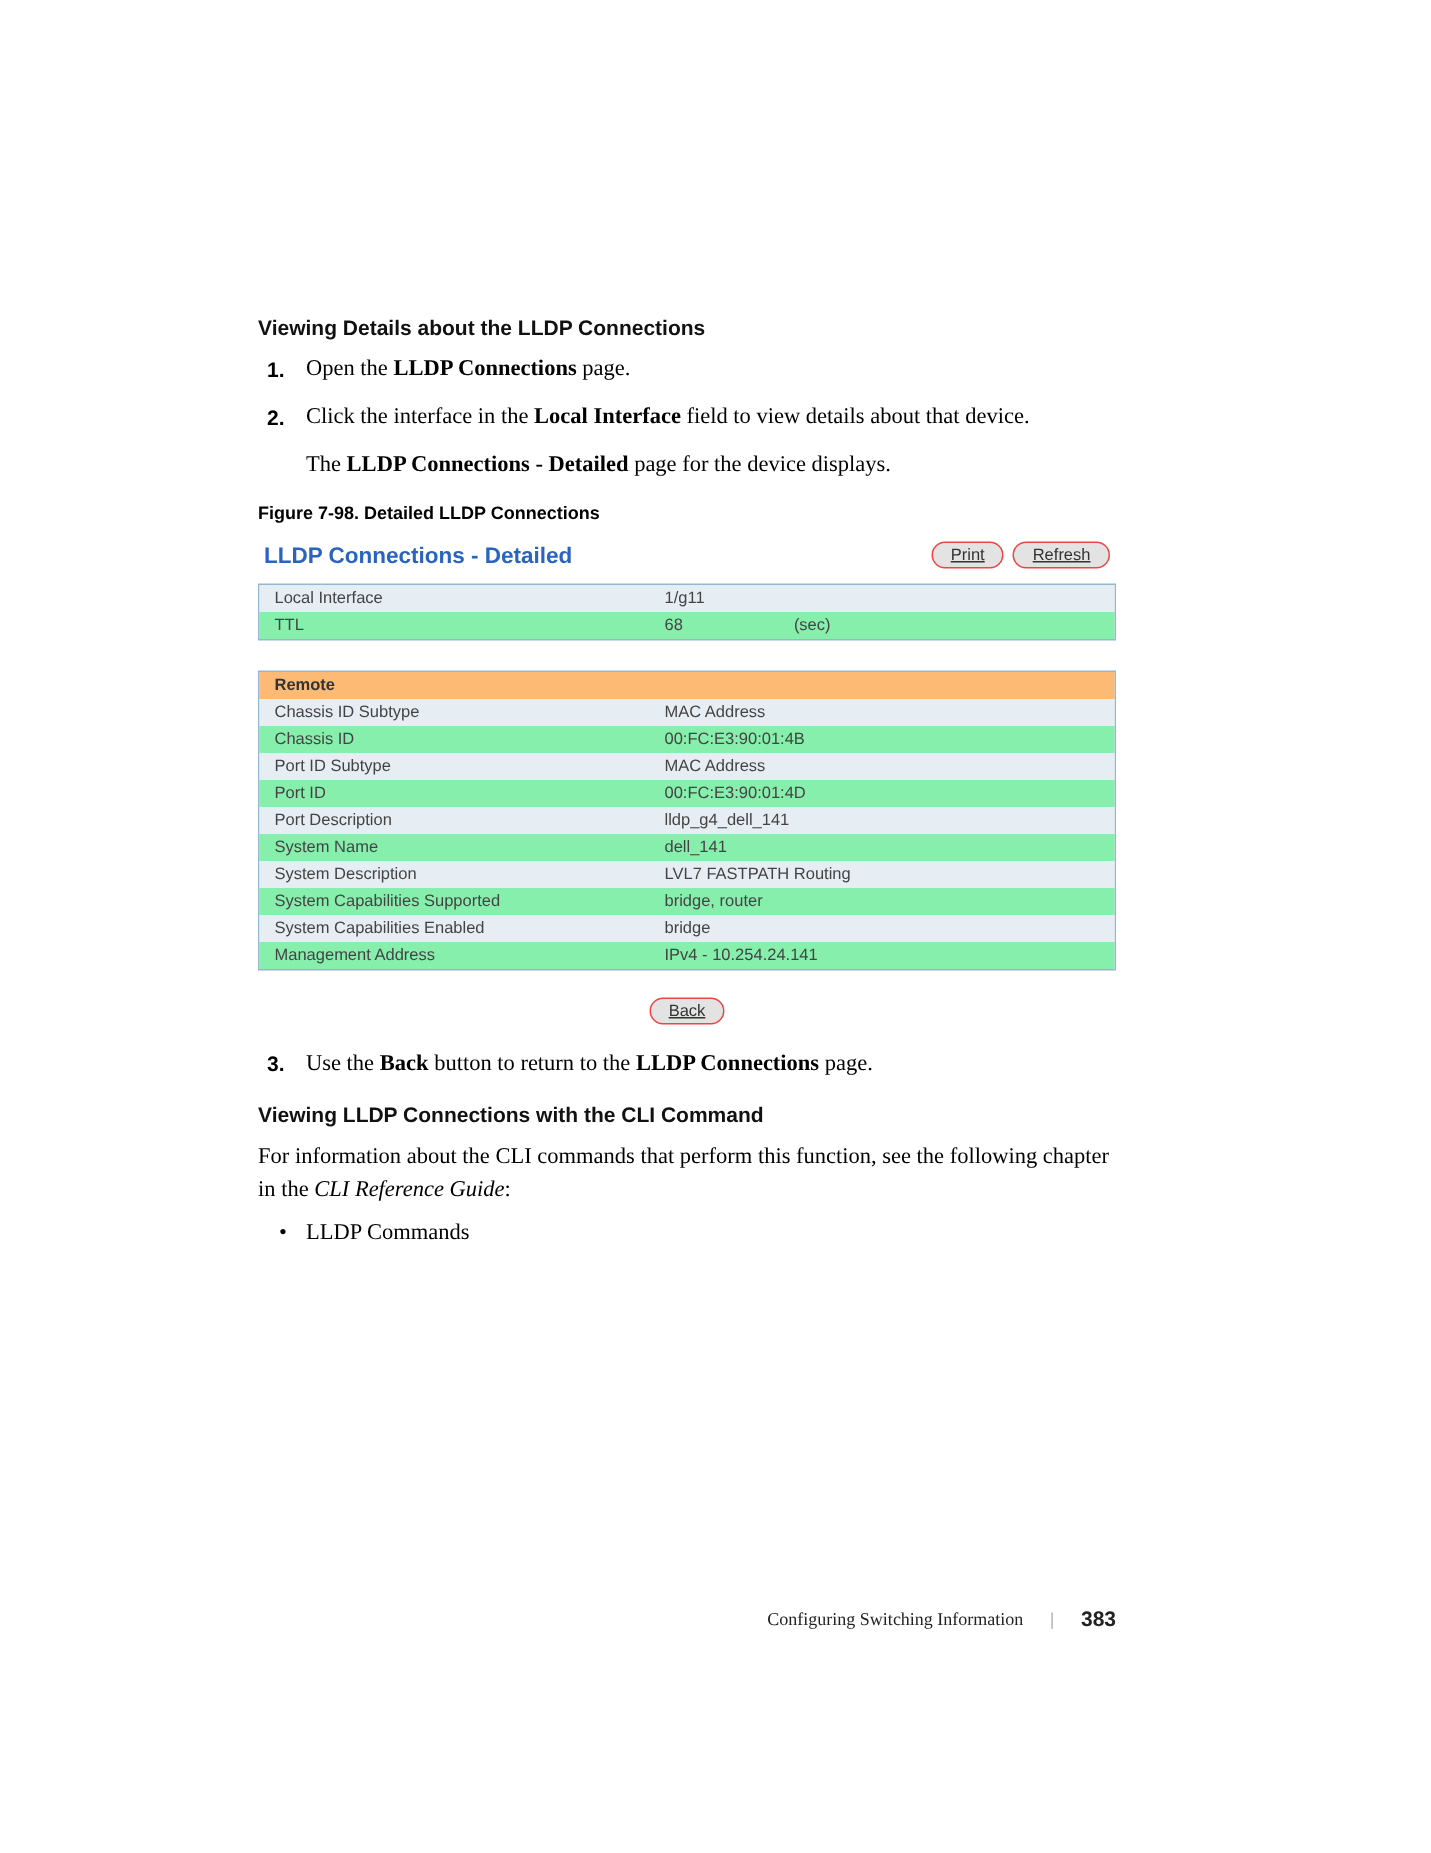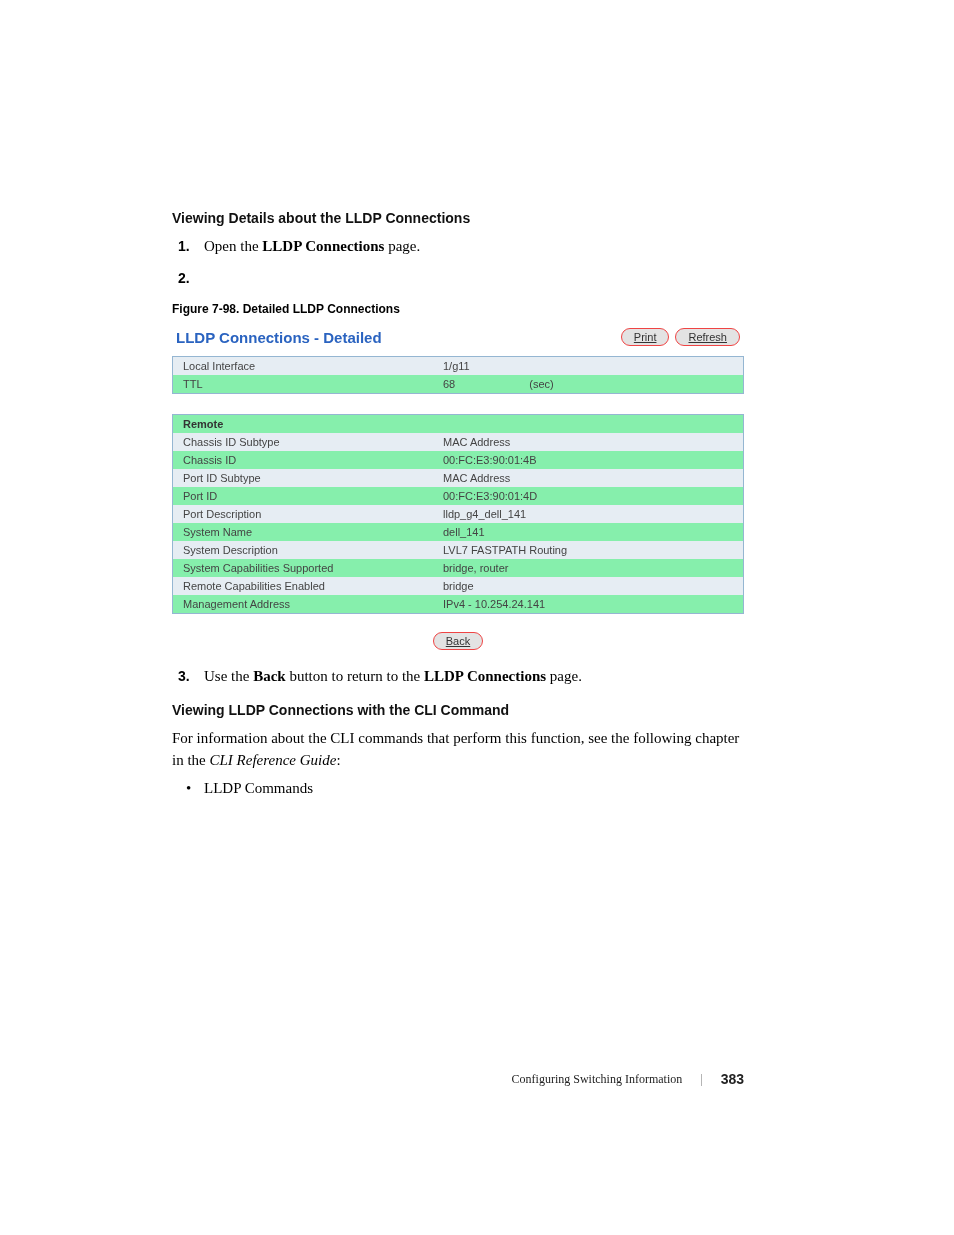--- a/index.html
+++ b/index.html
@@ -14,21 +14,21 @@
 .fig-label{font-family:Arial,Helvetica,sans-serif;font-weight:bold;font-size:12px;margin:14px 0 12px 0}
 
 .shot{font-family:Arial,Helvetica,sans-serif;font-size:11px;color:#444}
 .shot-top{display:flex;align-items:center;justify-content:space-between;padding:0 4px 10px 4px}
 .lldp-title{color:#2a63c0;font-weight:bold;font-size:15px}
 .btns{display:flex;gap:6px}
 .pillbtn{background:#e3e3e3;border:1px solid #ef4444;border-radius:12px;padding:2px 12px;font-size:11px;text-decoration:underline;color:#333;cursor:default}
 .box{border:1px solid #95b6d2}
 .row{display:flex;align-items:center;padding:3px 10px}
 .row .lbl{flex:0 0 260px}
-.row-head{background:#86efac;font-weight:bold;color:#333}
+.row-head{background:#fdba74;font-weight:bold;color:#333}
 .alt0{background:#e6edf3}
 .alt1{background:#86efac}
 .sep{height:20px}
 .val-split{display:flex;gap:74px}
 .backwrap{display:flex;justify-content:center;margin:18px 0 4px 0}
 .body-p{font-size:15px;line-height:1.45;margin:6px 0}
 .ital{font-style:italic}
 .ul{margin:4px 0 0 14px}
 .ul .uli{display:flex;font-size:15px;line-height:1.55}
 .ul .dot{width:18px;flex:0 0 18px}
@@ -48,20 +48,30 @@
       <div class="num">1.</div>
       <div class="body">
         <span>Open the </span>
         <span class="bold">LLDP Connections</span>
         <span> page.</span>
       </div>
     </div>
     <div class="li">
       <div class="num">2.</div>
       <div class="body">
+        <div>
+          <span>Click the interface in the </span>
+          <span class="bold">Local Interface</span>
+          <span> field to view details about that device.</span>
+        </div>
+        <div class="line2">
+          <span>The </span>
+          <span class="bold">LLDP Connections - Detailed</span>
+          <span> page for the device displays.</span>
+        </div>
       </div>
     </div>
   </div>
 
   <div class="fig-label">Figure 7-98.    Detailed LLDP Connections</div>
 
   <div class="shot">
     <div class="shot-top">
       <div class="lldp-title">LLDP Connections - Detailed</div>
       <div class="btns">
@@ -114,21 +124,21 @@
         </div>
       <div class="row alt0">
           <div class="lbl">System Description</div>
           <div>LVL7 FASTPATH Routing</div>
         </div>
       <div class="row alt1">
           <div class="lbl">System Capabilities Supported</div>
           <div>bridge, router</div>
         </div>
       <div class="row alt0">
-          <div class="lbl">Remote Capabilities Enabled</div>
+          <div class="lbl">System Capabilities Enabled</div>
           <div>bridge</div>
         </div>
       <div class="row alt1">
           <div class="lbl">Management Address</div>
           <div>IPv4 - 10.254.24.141</div>
         </div>
     </div>
 
     <div class="backwrap">
       <div class="pillbtn">Back</div>

